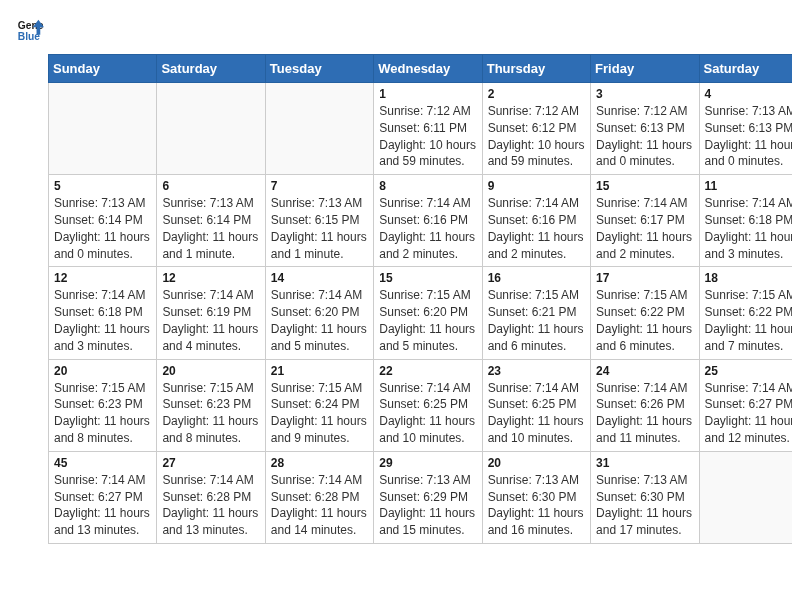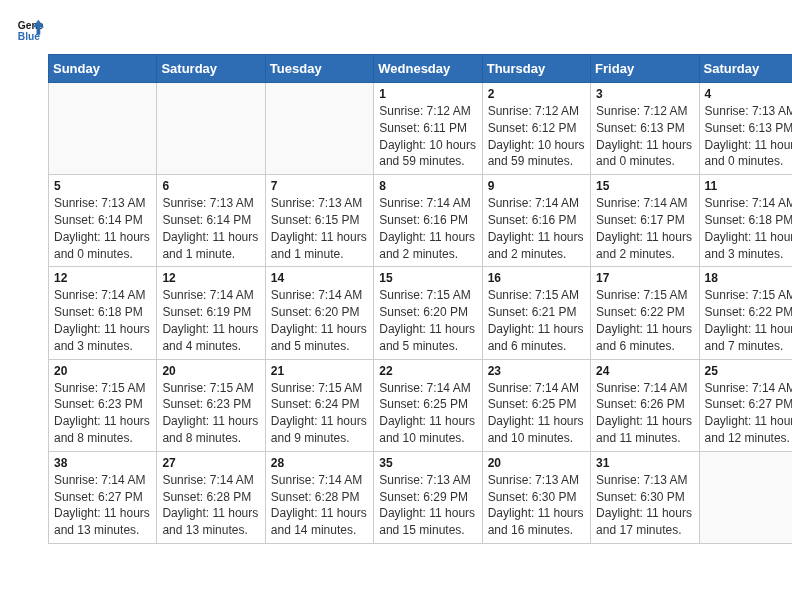--- a/index.html
+++ b/index.html
@@ -285,42 +285,42 @@
         <td>
           <div class="day-number">25</div>
           <div class="day-info" style="white-space: pre-line;">Sunrise: 7:14 AM
 Sunset: 6:27 PM
 Daylight: 11 hours
 and 12 minutes.</div>
         </td>
       </tr>
       <tr>
         <td>
-          <div class="day-number">38</div>
+          <div class="day-number">45</div>
           <div class="day-info" style="white-space: pre-line;">Sunrise: 7:14 AM
 Sunset: 6:27 PM
 Daylight: 11 hours
 and 13 minutes.</div>
         </td>
         <td>
           <div class="day-number">27</div>
           <div class="day-info" style="white-space: pre-line;">Sunrise: 7:14 AM
 Sunset: 6:28 PM
 Daylight: 11 hours
 and 13 minutes.</div>
         </td>
         <td>
           <div class="day-number">28</div>
           <div class="day-info" style="white-space: pre-line;">Sunrise: 7:14 AM
 Sunset: 6:28 PM
 Daylight: 11 hours
 and 14 minutes.</div>
         </td>
         <td>
-          <div class="day-number">35</div>
+          <div class="day-number">29</div>
           <div class="day-info" style="white-space: pre-line;">Sunrise: 7:13 AM
 Sunset: 6:29 PM
 Daylight: 11 hours
 and 15 minutes.</div>
         </td>
         <td>
           <div class="day-number">20</div>
           <div class="day-info" style="white-space: pre-line;">Sunrise: 7:13 AM
 Sunset: 6:30 PM
 Daylight: 11 hours

